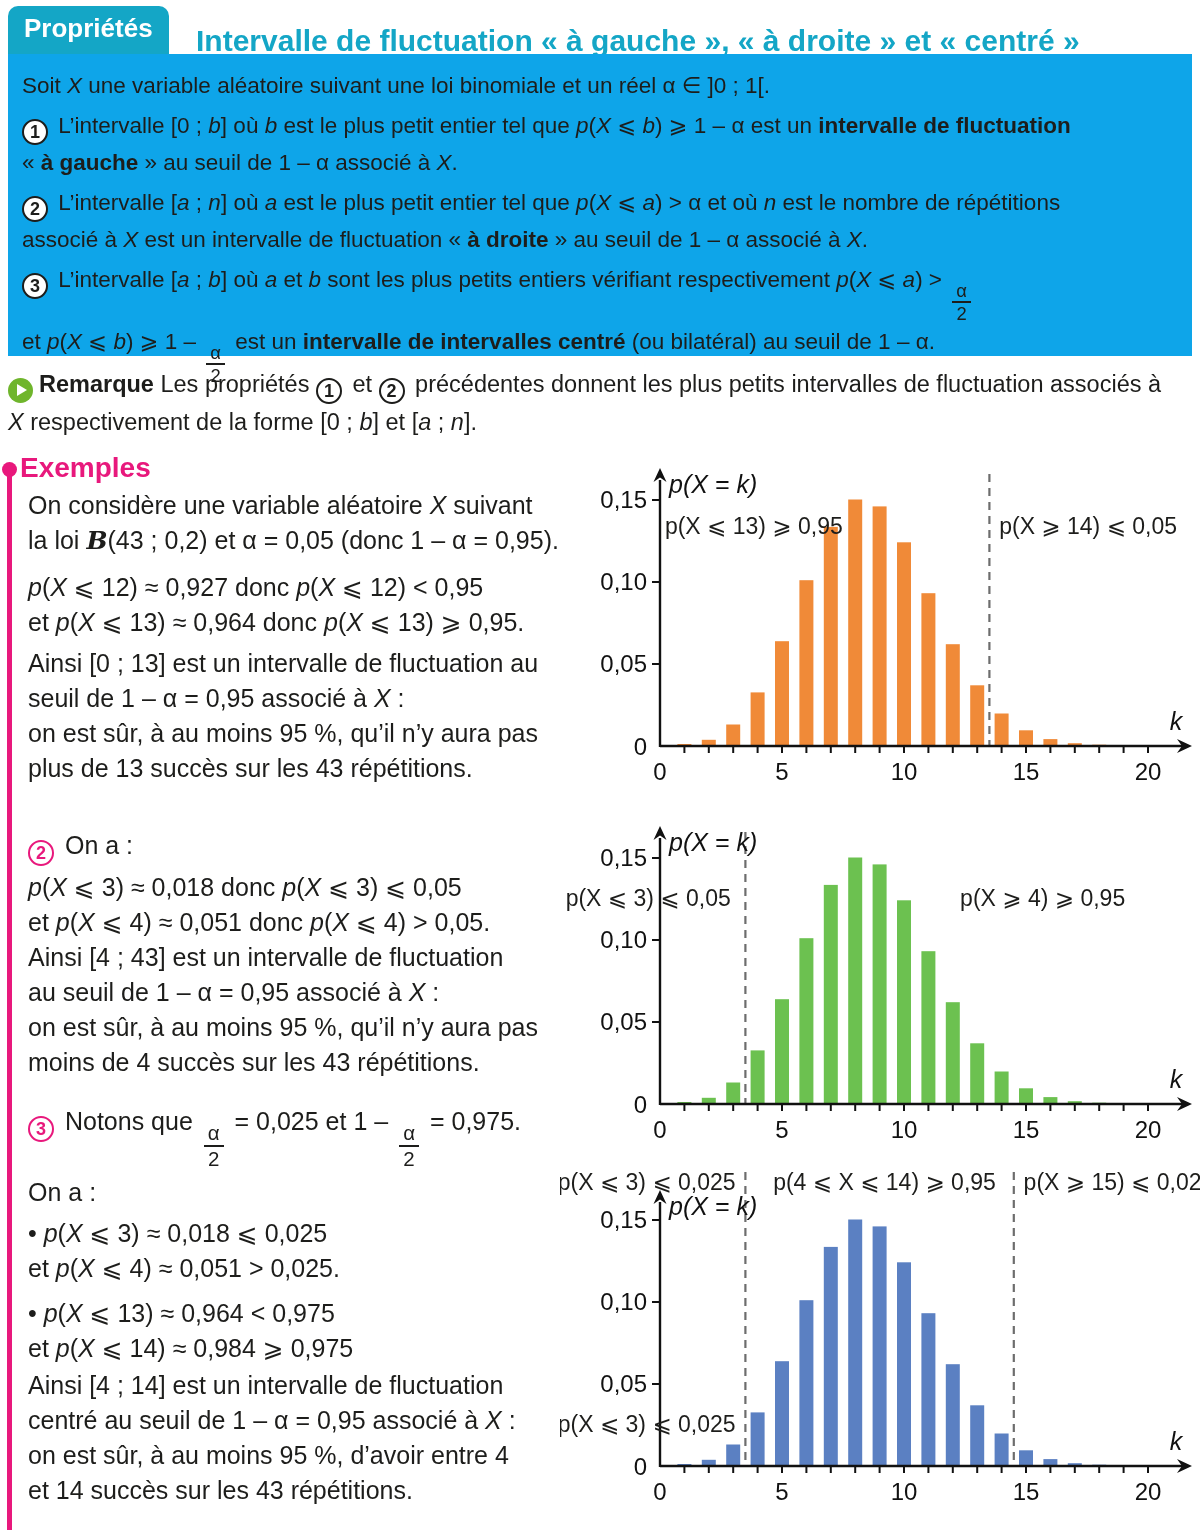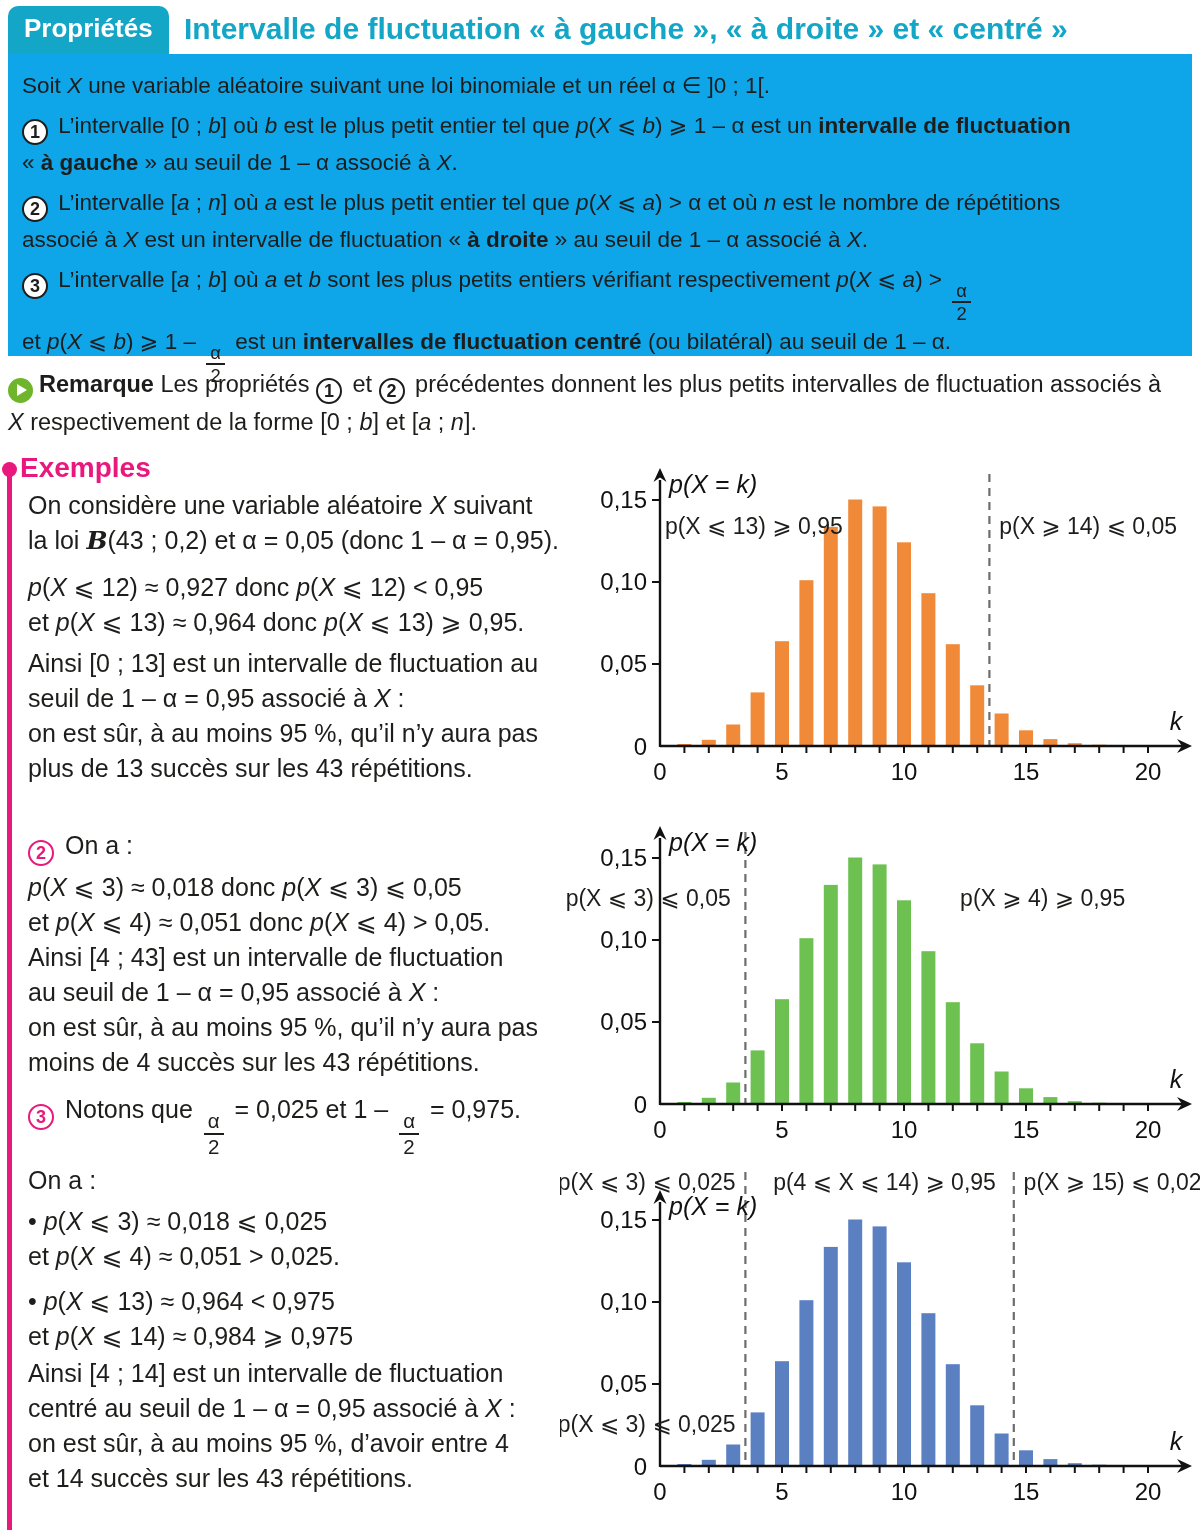--- a/index.html
+++ b/index.html
@@ -1,42 +1,42 @@
 <!DOCTYPE html>
 <html><head>
 <meta charset="utf-8">
 <style>
   html,body{margin:0;padding:0;background:#fff;}
   .page{position:relative;width:1200px;height:1539px;background:#ffffff;overflow:hidden;
         font-family:"Liberation Sans","DejaVu Sans",sans-serif;color:#1d1d1b;}
   
   .badge{position:absolute;left:8px;top:6px;background:#14a6c6;color:#fff;font-weight:bold;
          font-size:26px;padding:7px 16px 24px;border-radius:10px 10px 10px 0;}
-  .title{position:absolute;left:180px;top:8px;margin:4px;color:#14a6c6;font-size:30px;font-weight:bold;}
+  .title{position:absolute;left:180px;top:8px;margin:16px;color:#14a6c6;font-size:30px;font-weight:bold;}
   
   .propbox{position:absolute;left:8px;top:54px;width:1184px;height:302px;box-sizing:border-box;
            background:#0ea5e9;padding:14px 14px 10px;font-size:22.5px;line-height:35px;}
   .propbox p{margin:0 0 5px;}
   
   .remark{position:absolute;left:8px;top:366px;width:1186px;font-size:23.5px;line-height:36px;}
   .play{display:inline-flex;align-items:center;justify-content:center;width:25px;height:25px;
         border-radius:50%;background:#6fb52c;vertical-align:-4px;margin-right:6px;}
   .play .tri{width:0;height:0;border-left:10px solid #fff;border-top:6px solid transparent;
              border-bottom:6px solid transparent;margin-left:3px;}
   
   .pinline{position:absolute;left:7px;top:474px;width:5px;height:1056px;background:#e8187c;}
   .pindot{position:absolute;left:2px;top:462px;width:15px;height:15px;border-radius:50%;background:#e8187c;}
   .ex-title{position:absolute;left:20px;top:452px;margin:0;color:#e8187c;font-size:28px;font-weight:bold;}
   .leftcol{position:absolute;left:28px;top:488px;width:600px;font-size:25px;line-height:35px;}
   .leftcol p{margin:0;}
   .leftcol .intro{margin-bottom:12px;}
   .leftcol .head1{margin-bottom:4px;}
   .leftcol .calc1{margin-bottom:6px;}
   .leftcol .head2{margin-top:42px;margin-bottom:4px;}
-  .leftcol .head3{margin-top:12px;margin-bottom:6px;}
+  .leftcol .head3{margin-top:24px;margin-bottom:6px;}
   .leftcol .ona3{margin-bottom:6px;}
   .leftcol .b1{margin-bottom:10px;}
   .leftcol .b2{margin-bottom:2px;}
   
   .s-i{font-style:italic;}
   .s-b{font-weight:bold;}
   .s-scr{font-family:"DejaVu Serif",serif;font-style:italic;font-weight:bold;}
   .circ{display:inline-flex;align-items:center;justify-content:center;width:26px;height:26px;
         border:2px solid #1d1d1b;border-radius:50%;font-weight:bold;font-size:18px;line-height:1;
         vertical-align:-5px;margin-right:4px;box-sizing:border-box;background:#fff;}
@@ -67,21 +67,21 @@
   <section class="propbox">
     <p><span>Soit </span><span class="s-i">X</span><span> une variable aléatoire suivant une loi binomiale et un réel α ∈ ]0 ; 1[.</span></p>
     <p><span class="circ">1</span><span> L’intervalle [0 ; </span><span class="s-i">b</span><span>] où </span><span class="s-i">b</span><span> est le plus petit entier tel que </span><span class="s-i">p</span><span>(</span><span class="s-i">X</span><span> ⩽ </span><span class="s-i">b</span><span>) ⩾ 1 – α est un </span><span class="s-b">intervalle de fluctuation</span><br><span>« </span><span class="s-b">à gauche</span><span> » au seuil de 1 – α associé à </span><span class="s-i">X</span><span>.</span></p>
     <p><span class="circ">2</span><span> L’intervalle [</span><span class="s-i">a</span><span> ; </span><span class="s-i">n</span><span>] où </span><span class="s-i">a</span><span> est le plus petit entier tel que </span><span class="s-i">p</span><span>(</span><span class="s-i">X</span><span> ⩽ </span><span class="s-i">a</span><span>) &gt; α et où </span><span class="s-i">n</span><span> est le nombre de répétitions</span><br><span>associé à </span><span class="s-i">X</span><span> est un intervalle de fluctuation « </span><span class="s-b">à droite</span><span> » au seuil de 1 – α associé à </span><span class="s-i">X</span><span>.</span></p>
     <p><span class="circ">3</span><span> L’intervalle [</span><span class="s-i">a</span><span> ; </span><span class="s-i">b</span><span>] où </span><span class="s-i">a</span><span> et </span><span class="s-i">b</span><span> sont les plus petits entiers vérifiant respectivement </span><span class="s-i">p</span><span>(</span><span class="s-i">X</span><span> ⩽ </span><span class="s-i">a</span><span>) &gt; </span><span class="frac">
           <span class="fnum">α</span>
           <span class="fden">2</span>
         </span><br><span>et </span><span class="s-i">p</span><span>(</span><span class="s-i">X</span><span> ⩽ </span><span class="s-i">b</span><span>) ⩾ 1 – </span><span class="frac">
           <span class="fnum">α</span>
           <span class="fden">2</span>
-        </span><span> est un </span><span class="s-b">intervalles de fluctuation centré</span><span> (ou bilatéral) au seuil de 1 – α.</span></p>
+        </span><span> est un </span><span class="s-b">intervalle de intervalles centré</span><span> (ou bilatéral) au seuil de 1 – α.</span></p>
   </section>
 
   <section class="remark">
     <span class="play">
         <span class="tri"></span>
       </span><span><span class="s-b">Remarque</span><span>  Les propriétés </span><span class="circ">1</span><span> et </span><span class="circ">2</span><span> précédentes donnent les plus petits intervalles de fluctuation associés à</span><br><span class="s-i">X</span><span> respectivement de la forme [0 ; </span><span class="s-i">b</span><span>] et [</span><span class="s-i">a</span><span> ; </span><span class="s-i">n</span><span>].</span></span>
   </section>
 
   <div class="pindot"></div>
   <div class="pinline"></div>

